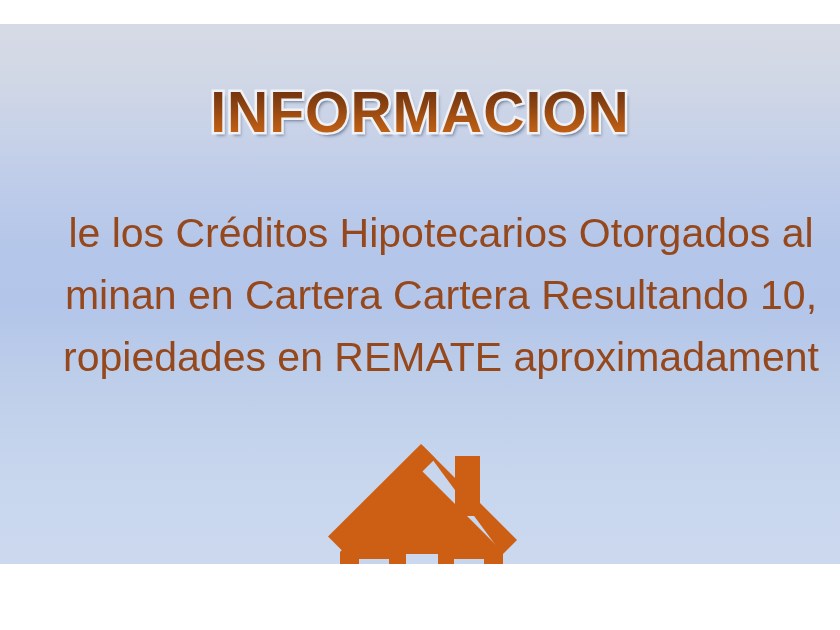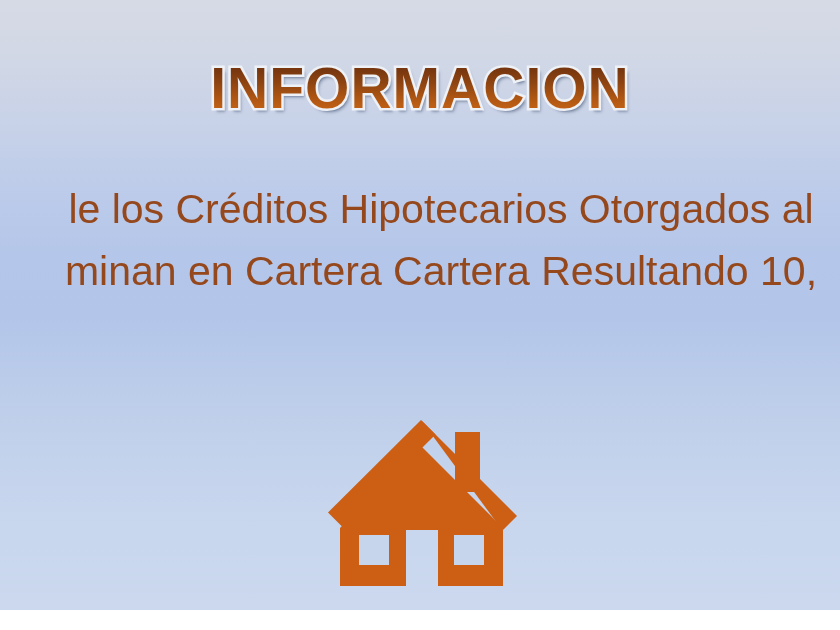--- a/index.html
+++ b/index.html
@@ -9,33 +9,34 @@
   body {
     width: 840px;
     height: 630px;
     overflow: hidden;
     font-family: "Liberation Sans", sans-serif;
   }
 
   #slide {
     position: relative;
     width: 840px;
-    height: 610px;
+    height: 540px;
     overflow: hidden;
     background: linear-gradient(to bottom,
         #d6dae5 0%,
         #d2d8e5 8%,
         #c8d2e8 20%,
         #bccbea 32%,
         #b4c6e9 42%,
         #b3c5e9 52%,
         #bccdea 64%,
         #c4d3ec 76%,
         #c9d7ee 88%,
         #cbd8ee 100%);
+    margin-top: 24px;
   }
 
   
   #title-area {
     position: absolute;
     top: 58px;
     left: 0;
     width: 840px;
     text-align: center;
     line-height: 1;
@@ -124,20 +125,21 @@
   <div id="title-area">
     <span class="title-stack">
       <span class="title-text title-outline">INFORMACION</span>
       <span class="title-text title-fill">INFORMACION</span>
     </span>
   </div>
 
   <div id="body-text">
     <span class="tline">le los Créditos Hipotecarios Otorgados al</span>
     <span class="tline">minan en Cartera Cartera Resultando 10,</span>
+    <span class="tline">ropiedades en REMATE aproximadament</span>
   </div>
 
   <div id="house-icon">
     <svg viewBox="0 0 210 180" xmlns="http://www.w3.org/2000/svg" aria-hidden="true">
       <g fill="#cc5f14">
 
         <path d="M103 2 L117.5 16.5 L24.5 109 L10 94.5 Z"></path>
         <path d="M103 2 L117.5 16.5 L199 98 L184.5 112.5 Z"></path>
 
         <rect x="137" y="14" width="25" height="60"></rect>

